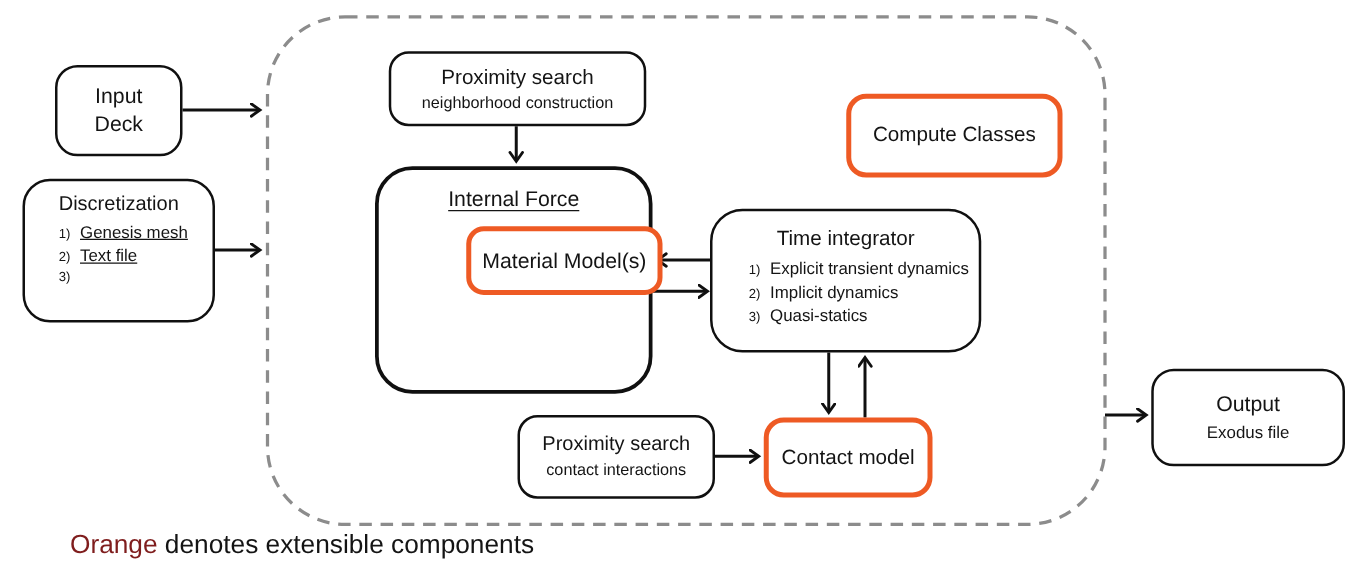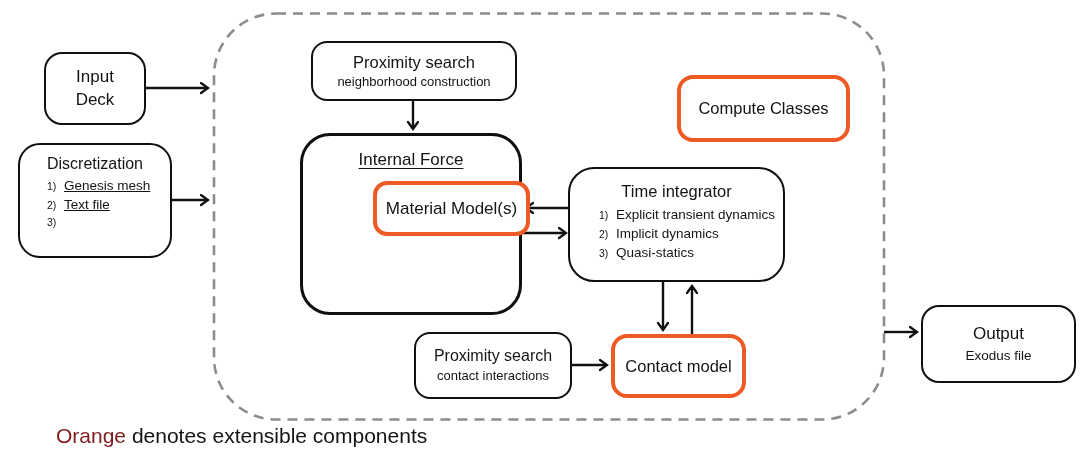--- a/index.html
+++ b/index.html
@@ -34,21 +34,21 @@
   #compute-classes{ left:677px; top:75px;  width:173px; height:67px;  border-radius:16px; font-size:16.5px; }
 
   #time-integrator{ left:568px; top:167px; width:217px; height:115px; border-radius:26px;
                     justify-content:flex-start; padding-top:12px; }
   #time-integrator .title { margin-bottom:4px; }
 
   #prox-bottom    { left:414px; top:332px; width:158px; height:67px;  border-radius:16px; }
   #prox-bottom .title { font-size:16px; }
   #contact-model  { left:611px; top:334px; width:135px; height:64px;  border-radius:16px; font-size:16.5px; }
 
-  #output         { left:921px; top:305px; width:155px; height:78px;  border-radius:18px; }
+  #output         { left:921px; top:295px; width:155px; height:78px;  border-radius:18px; }
   #output .subtitle { font-size:13.5px; margin-top:4px; }
 
   
   .num-list { display:flex; flex-direction:column; align-items:flex-start; text-align:left; width:100%; }
   #discretization .num-list { padding-left:27px; }
   #time-integrator .num-list { padding-left:29px; }
   .num-item { display:flex; align-items:baseline; margin-bottom:2px; }
   .num-item .num { font-size:10.5px; width:17px; flex:0 0 17px; }
   .num-item .txt { font-size:13.5px; line-height:1.28; }
   #discretization .num-item .txt { max-width:104px;text-decoration:underline; }

